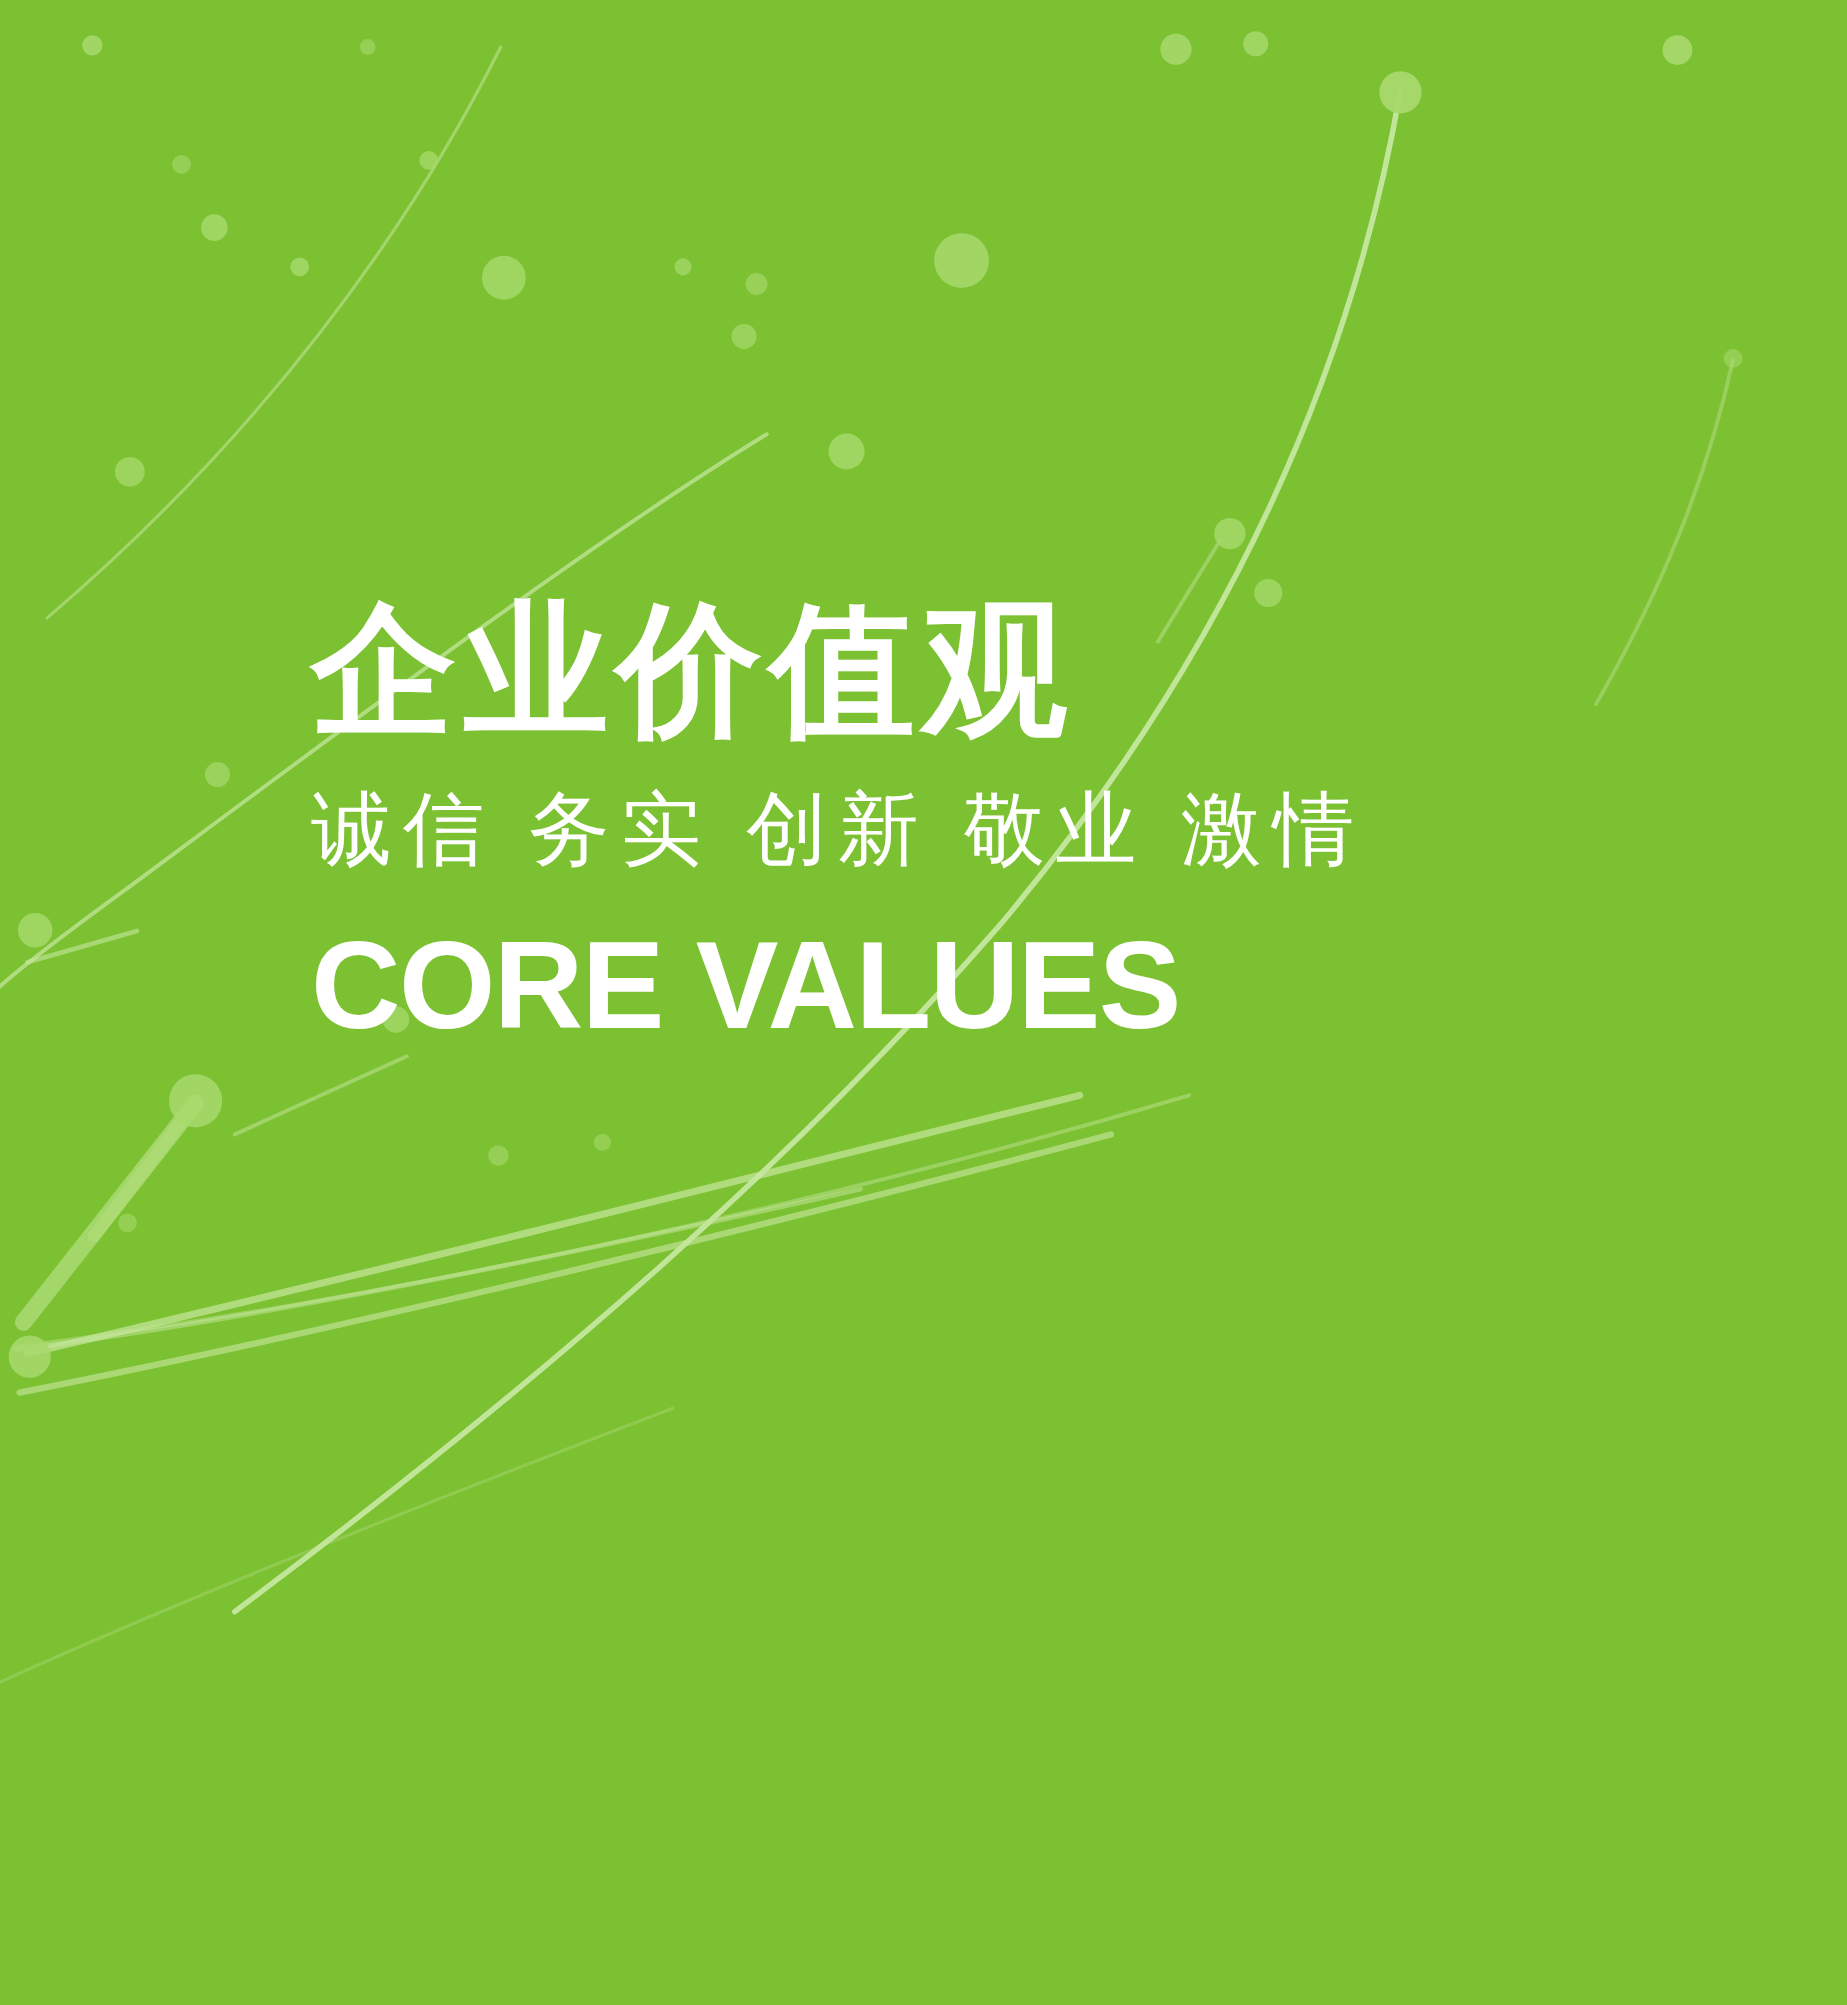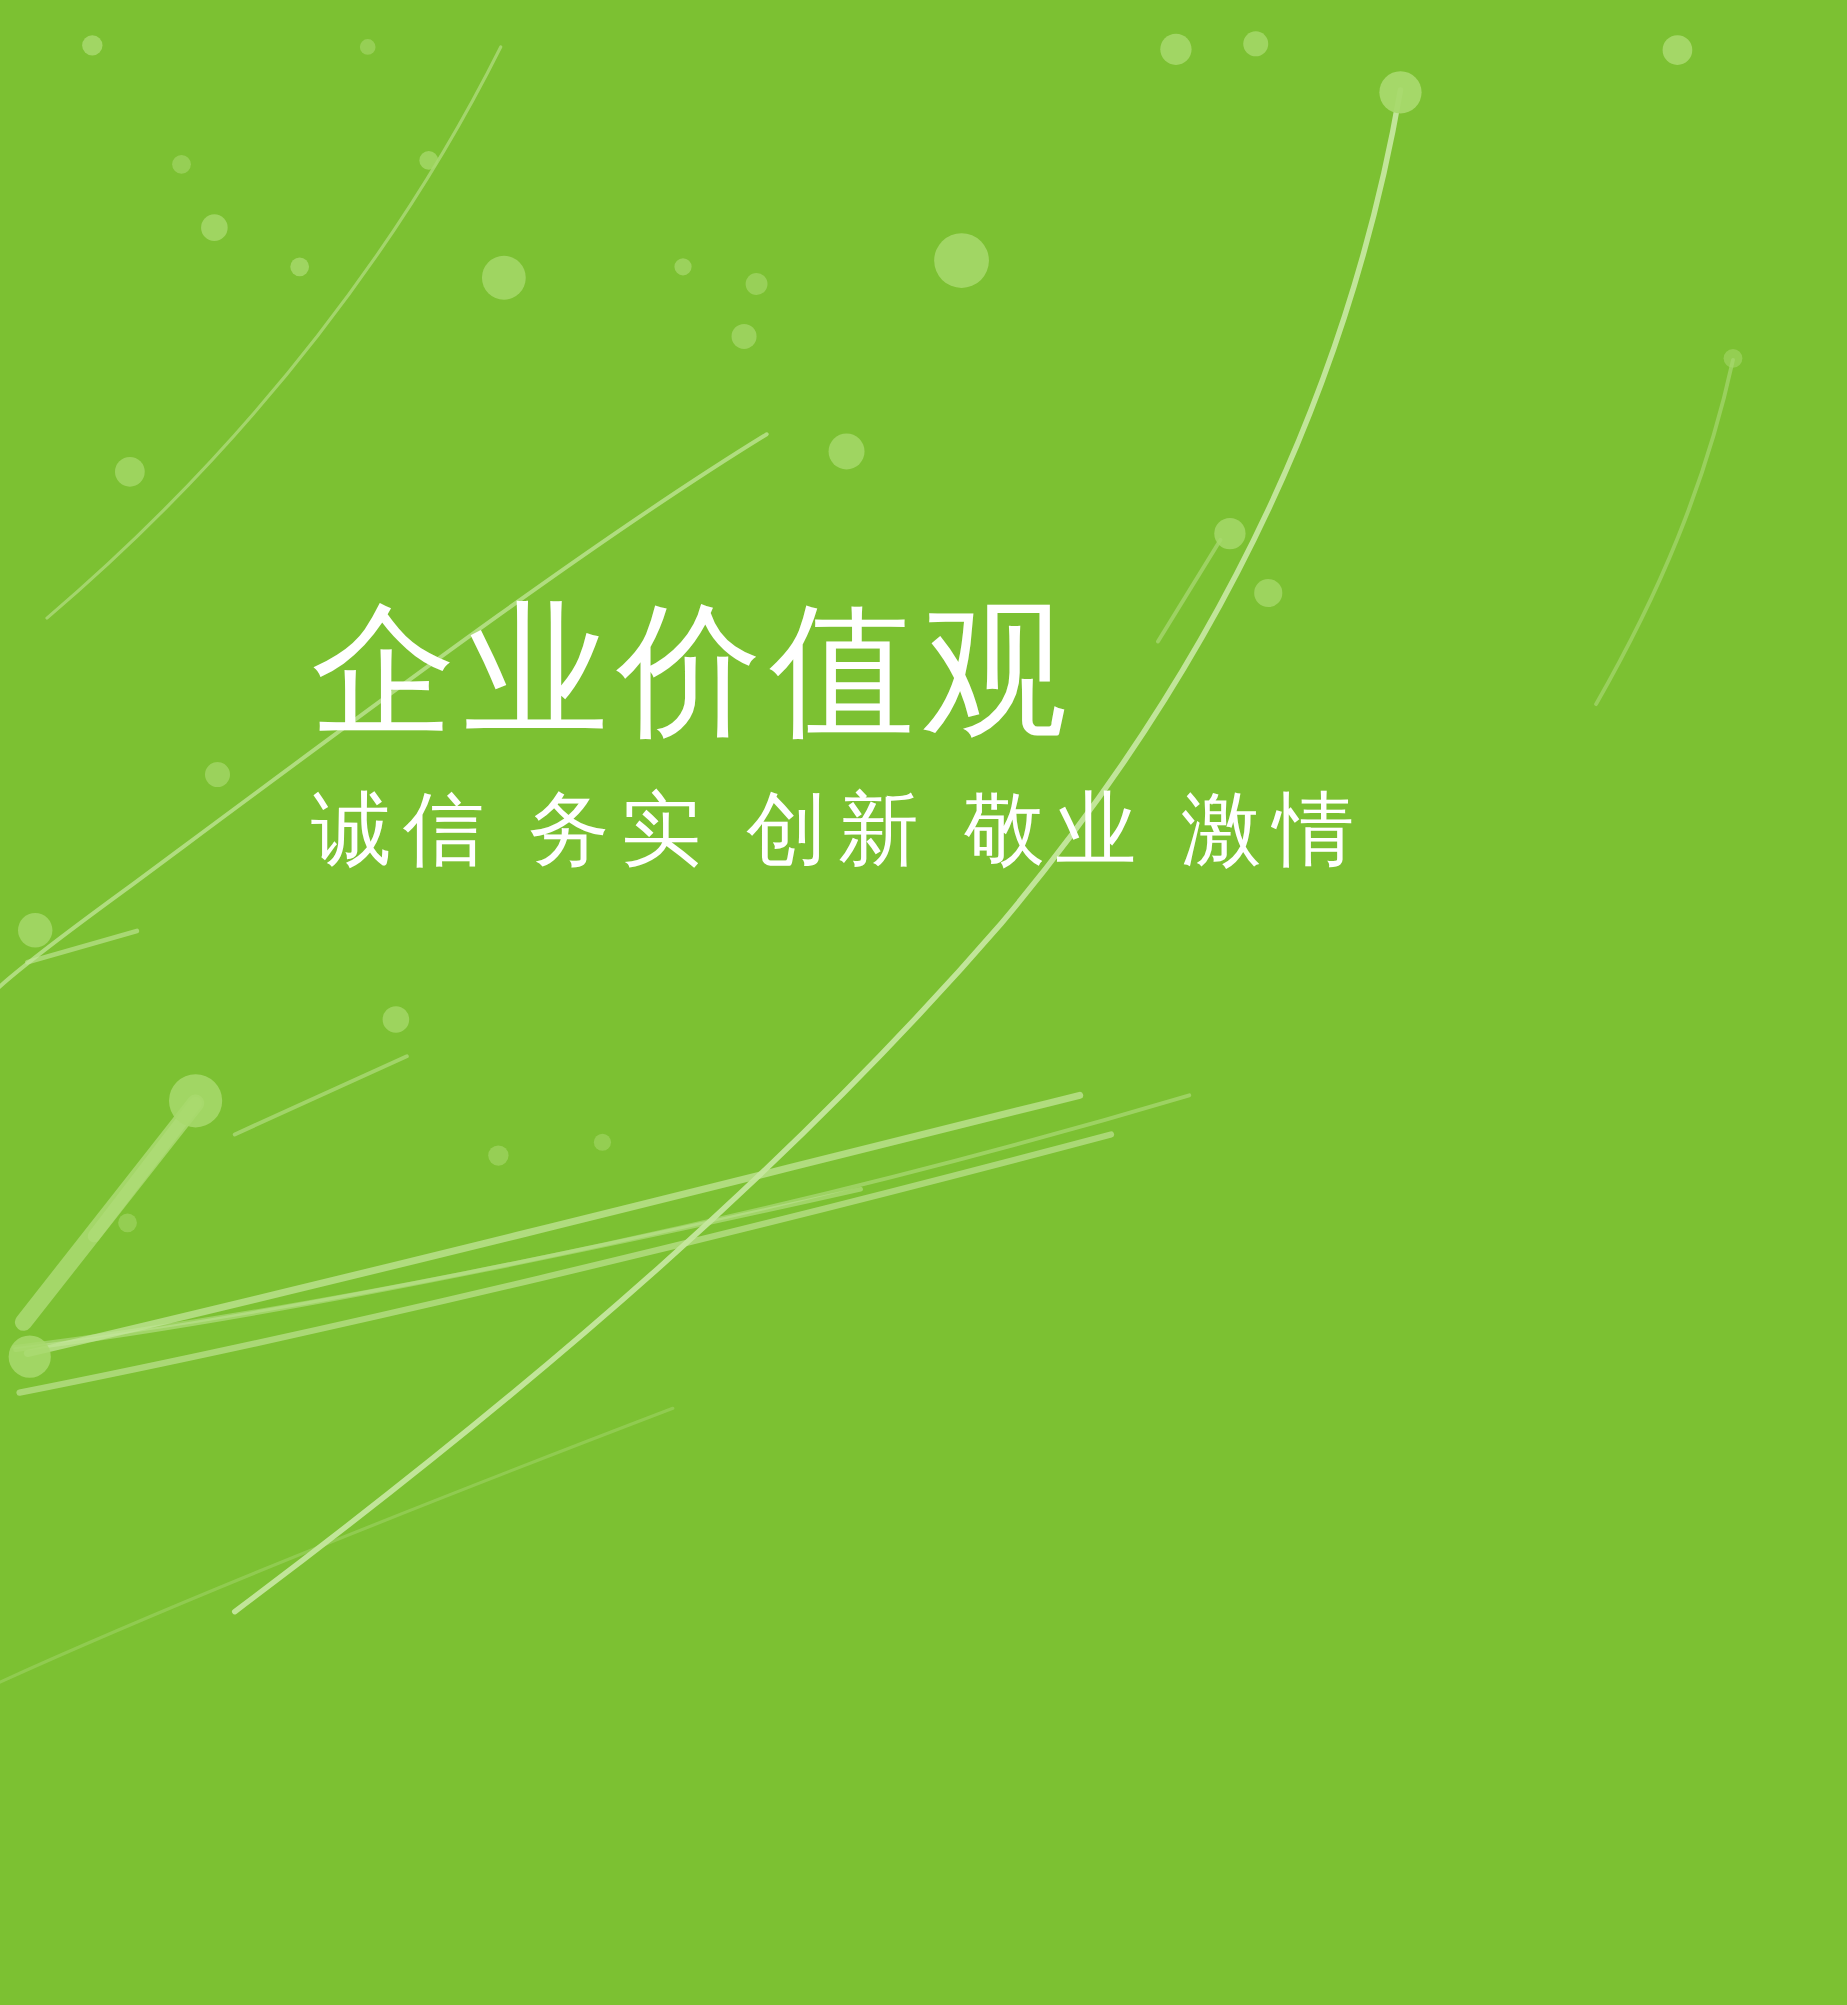--- a/index.html
+++ b/index.html
@@ -24,21 +24,21 @@
   }
   .content {
     position: absolute;
     left: 311px;
     top: 594px;
     width: 1369px;
   }
   .cn-title {
     color: #ffffff;
     font-size: 145px;
-    font-weight: 400;
+    font-weight: 700;
     letter-spacing: 7.8px;
     line-height: 1.06;
     margin: 0;
     white-space: nowrap;
   }
   .cn-sub {
     color: #ffffff;
     font-size: 81px;
     font-weight: 400;
     letter-spacing: 11px;
@@ -138,17 +138,18 @@
       <circle cx="770" cy="1460" r="11" opacity="0.55"></circle>
       <circle cx="163" cy="1563" r="12" opacity="0.55"></circle>
     </g>
   </svg>
 
   <div class="content">
     <h1 class="cn-title">企业价值观</h1>
 
     <p class="cn-sub">诚信  务实  创新  敬业  激情</p>
 
+    <h2 class="en-title">CORE VALUES</h2>
 
   </div>
 
 </div>
 
 
 </body></html>

